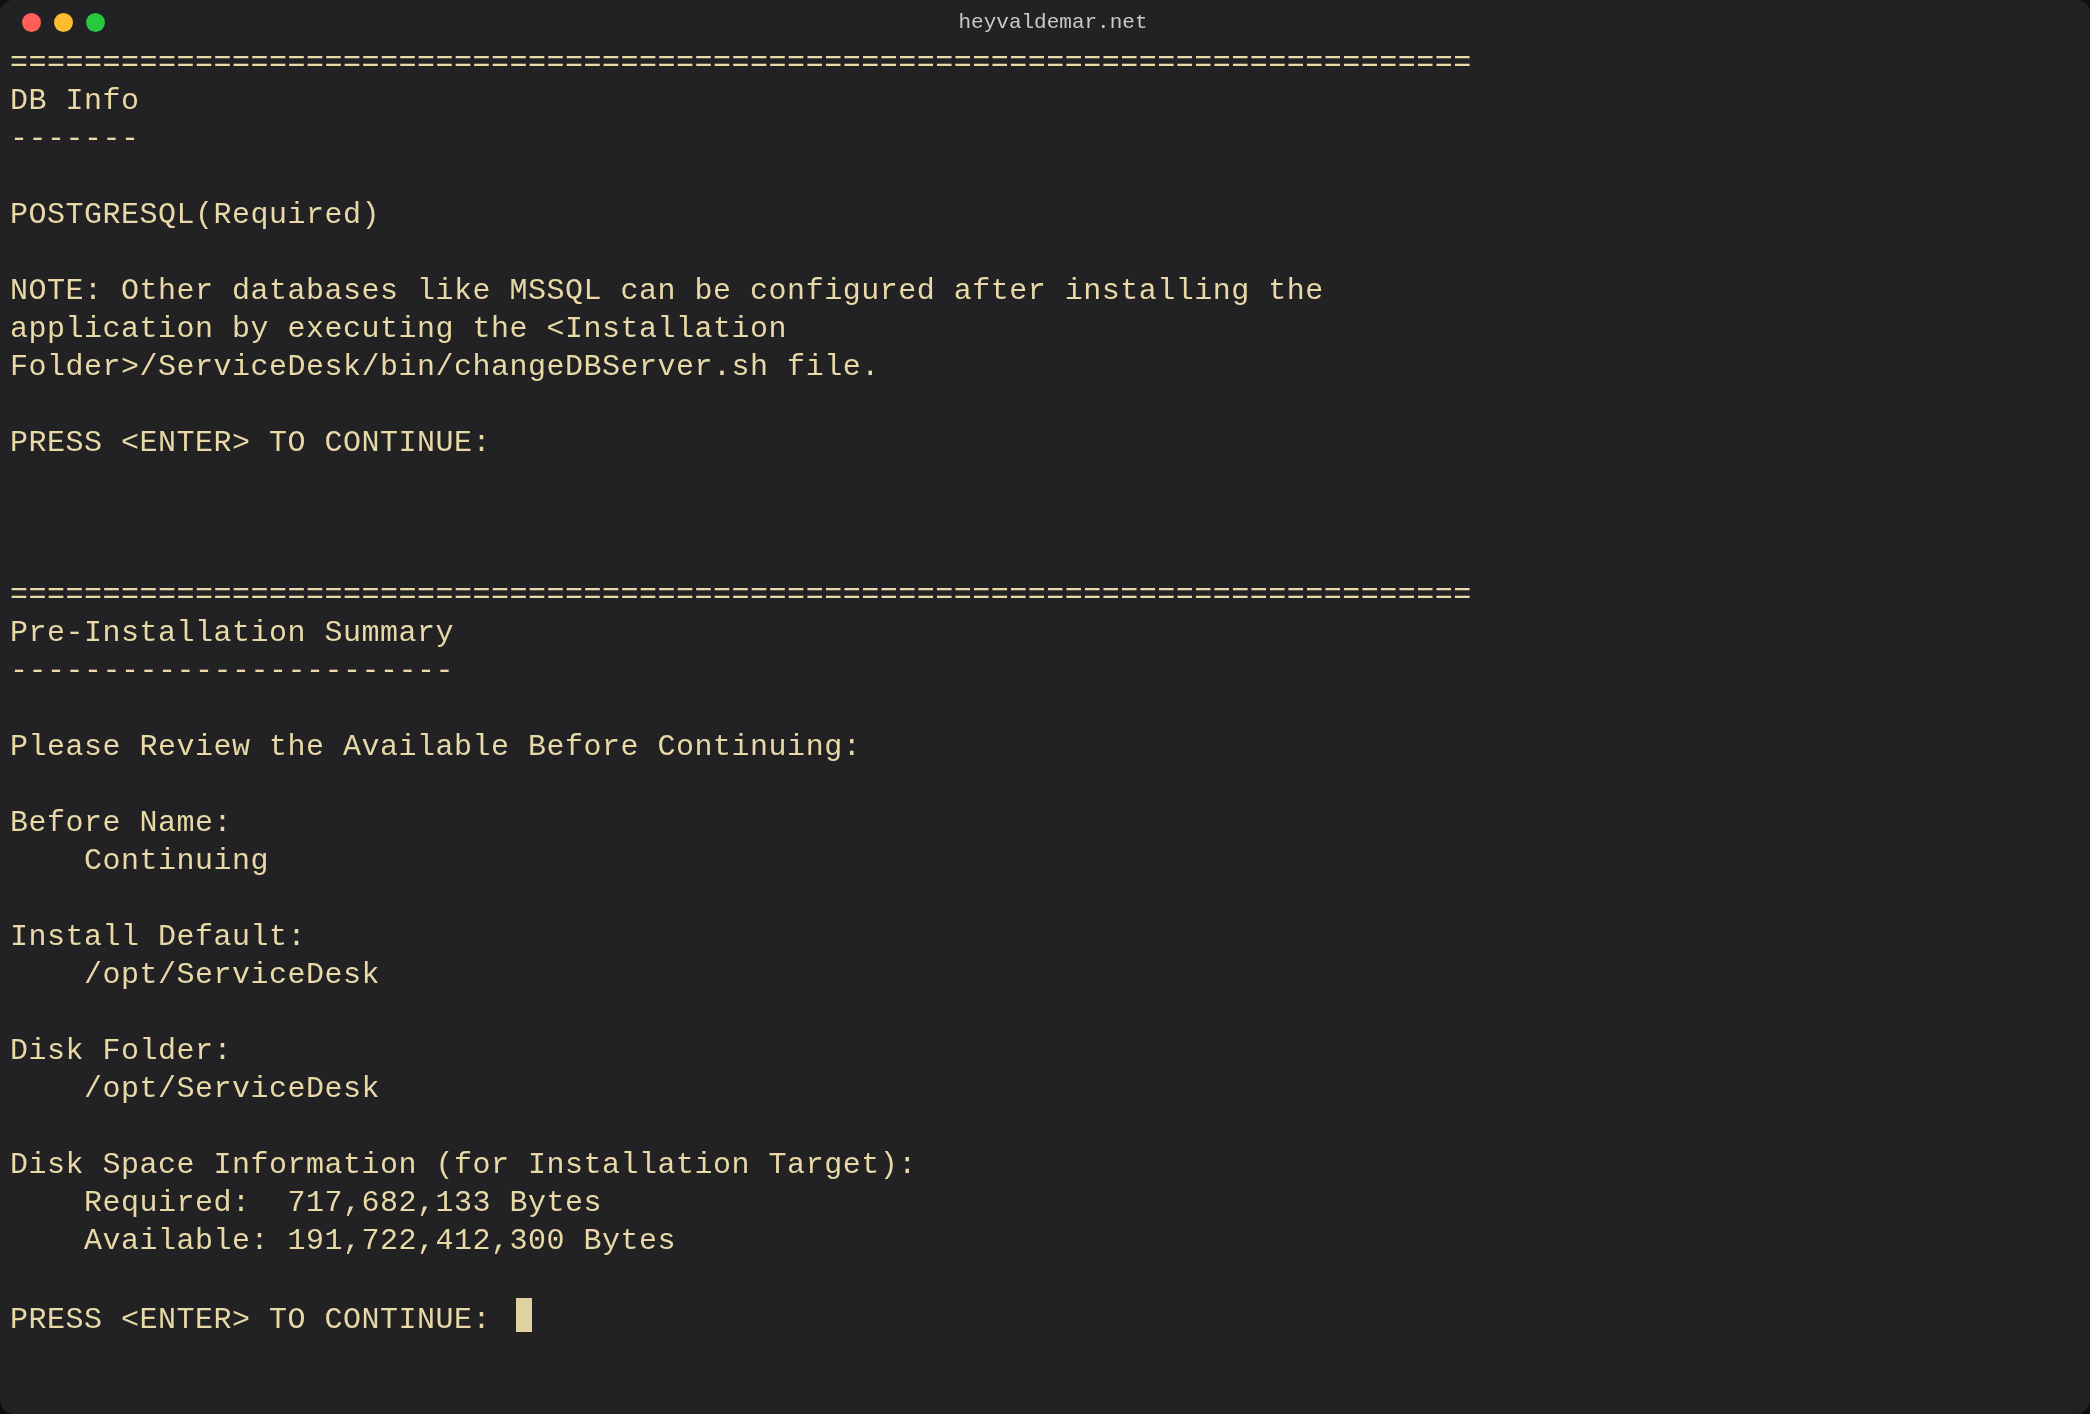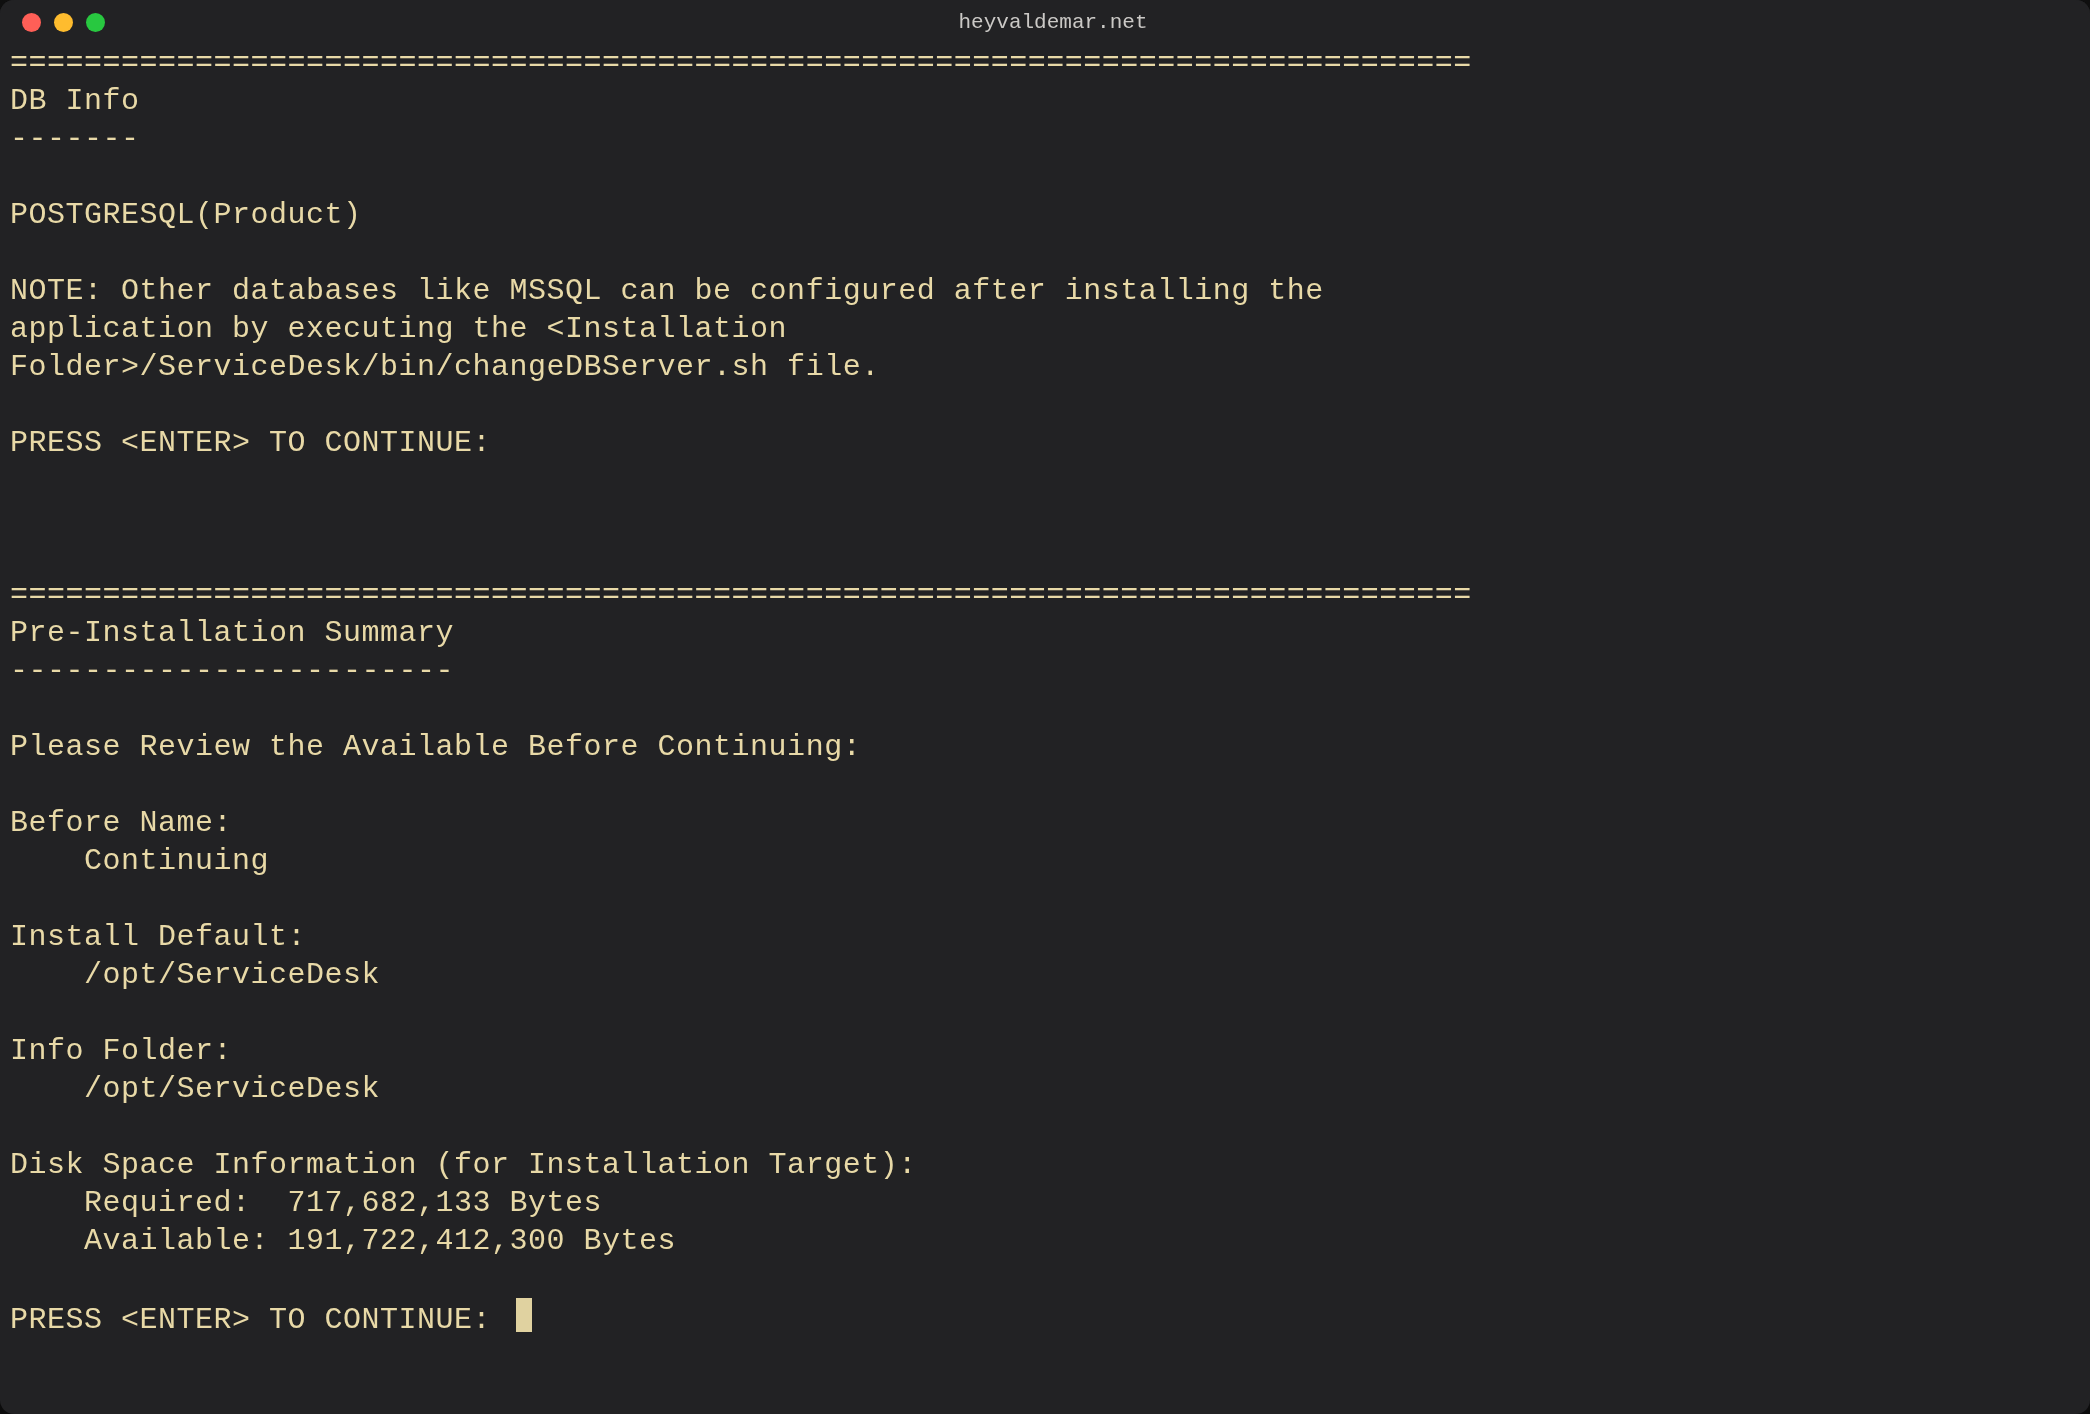--- a/index.html
+++ b/index.html
@@ -94,21 +94,21 @@
       <div class="tl green"></div>
     </div>
     <div class="title">heyvaldemar.net</div>
   </div>
 
   <div class="terminal">
 <pre><span>===============================================================================</span>
 <span>DB Info</span>
 <span>-------</span>
 
-<span>POSTGRESQL(Product)</span>
+<span>POSTGRESQL(Required)</span>
 
 <span>NOTE: Other databases like MSSQL can be configured after installing the</span>
 <span>application by executing the &lt;Installation</span>
 <span>Folder&gt;/ServiceDesk/bin/changeDBServer.sh file.</span>
 
 <span>PRESS &lt;ENTER&gt; TO CONTINUE: </span>
 
 
 
 <span>===============================================================================</span>
@@ -116,21 +116,21 @@
 <span>------------------------</span>
 
 <span>Please Review the Available Before Continuing:</span>
 
 <span>Before Name:</span>
 <span>    Continuing</span>
 
 <span>Install Default:</span>
 <span>    /opt/ServiceDesk</span>
 
-<span>Info Folder:</span>
+<span>Disk Folder:</span>
 <span>    /opt/ServiceDesk</span>
 
 <span>Disk Space Information (for Installation Target):</span>
 <span>    Required:  717,682,133 Bytes</span>
 <span>    Available: 191,722,412,300 Bytes</span>
 
 <span>PRESS &lt;ENTER&gt; TO CONTINUE: </span><span class="cursor"></span></pre>
   </div>
 
 </div>

